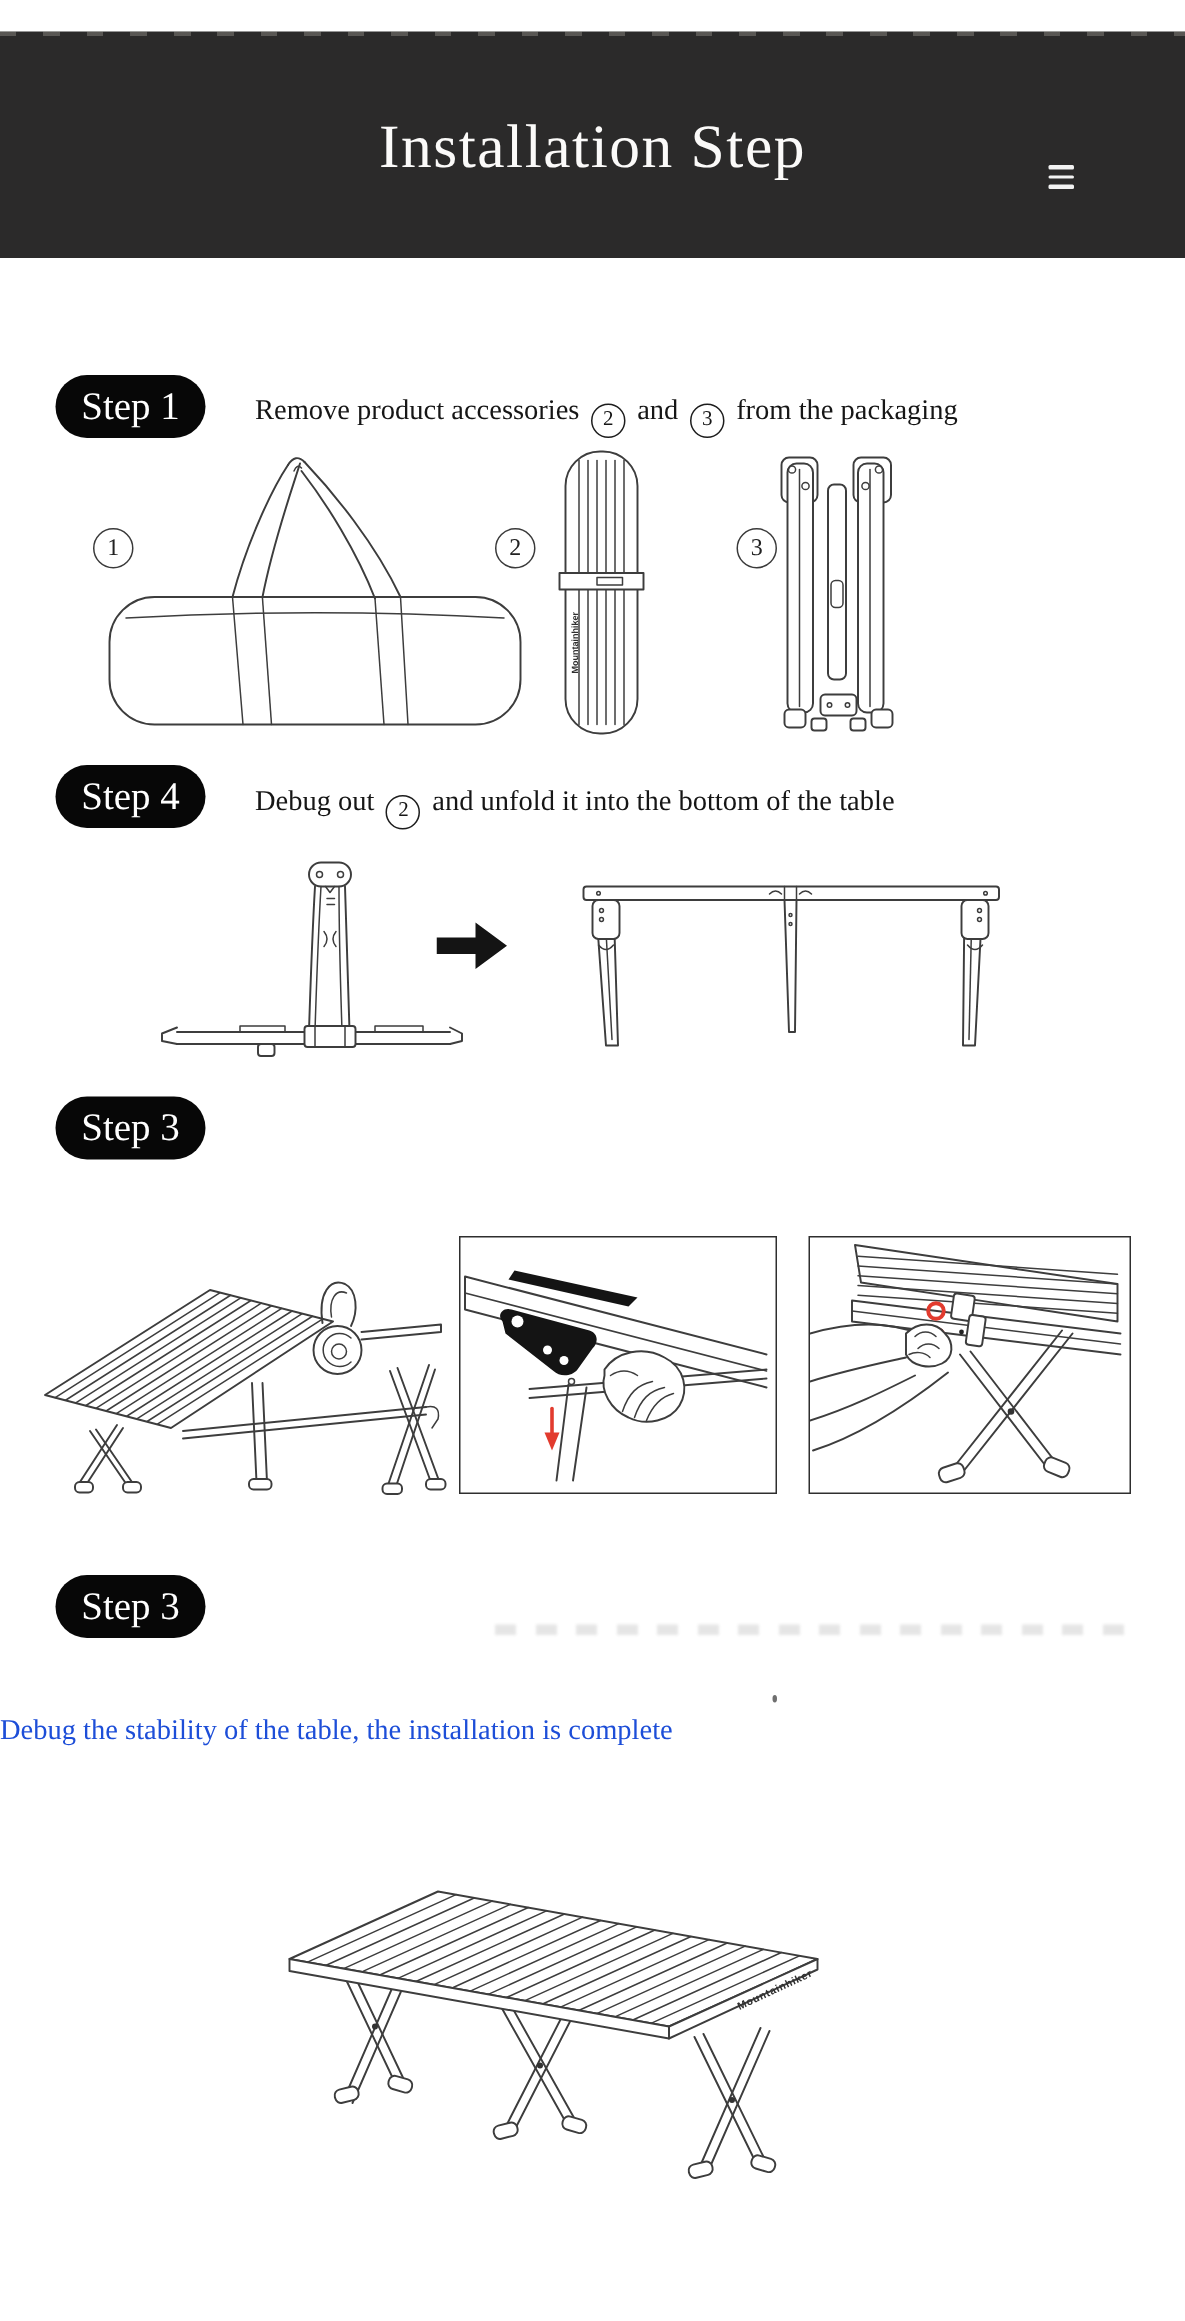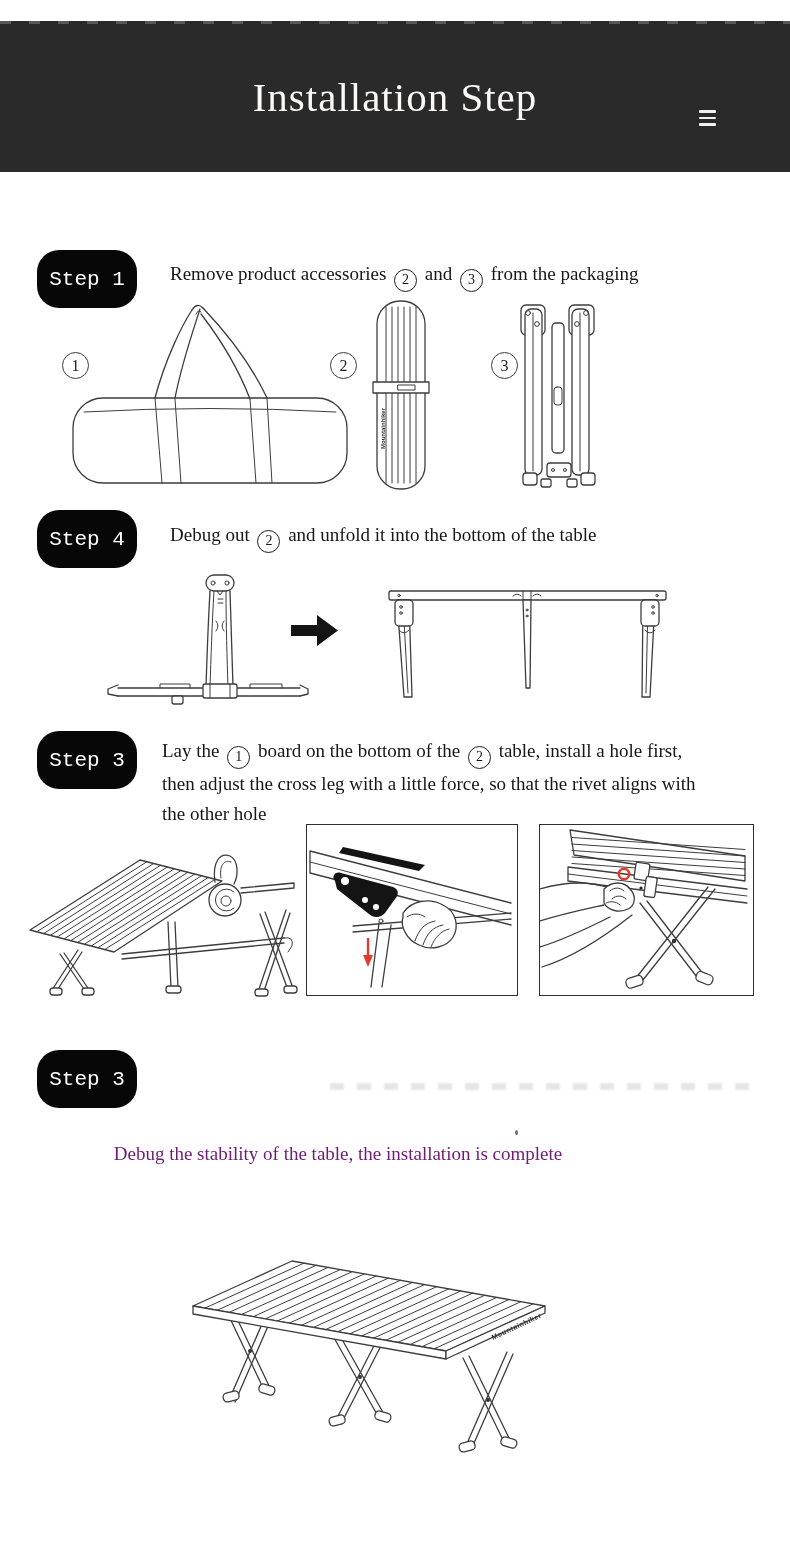--- a/index.html
+++ b/index.html
@@ -8,28 +8,28 @@
   
   .header{position:absolute;left:0;top:21px;width:790px;height:151px;background:#2b2a2a;}
   .header-title{position:absolute;left:0;top:0;width:790px;height:151px;display:flex;
         align-items:center;justify-content:center;font-size:41px;color:#fbfaf9;letter-spacing:1px;}
   .crop-artifact{position:absolute;left:0;top:0;width:790px;height:3px;opacity:.28;
         background:repeating-linear-gradient(90deg,#cfcabf 0 11px,transparent 11px 29px);}
   .menu-icon{position:absolute;right:74px;top:89px;width:17px;height:16px;display:flex;
         flex-direction:column;justify-content:space-between;}
   .menu-icon span{display:block;height:2.6px;background:#f2f2f2;border-radius:1px;}
   
-  .badge{position:absolute;left:37px;width:100px;height:58px;background:#070707;color:#fff;
-        border-radius:22px;display:flex;align-items:center;justify-content:center;font-size:21px;font-family:Liberation Mono, monospace;}
+  .badge{position:absolute;left:37px;width:100px;height:42px;background:#070707;color:#fff;
+        border-radius:22px;display:flex;align-items:center;justify-content:center;font-size:26px;}
   .b1{top:250px}.b2{top:510px}.b3{top:731px}.b4{top:1050px}
   .instr{position:absolute;font-size:19px;line-height:30px;color:#161616;font-family:Liberation Serif, serif;}
   .t1{left:170px;top:259px;}
   .t2{left:170px;top:520px;}
   .t3{left:162px;top:736px;width:548px;line-height:30.5px;}
-  .debug-text{position:absolute;left:0;top:1143px;width:676px;text-align:center;font-size:19px;color:#701a75;}
+  .debug-text{position:absolute;left:0;top:1143px;width:676px;text-align:left;font-size:19px;color:#1d4ed8;}
   .circ{display:inline-flex;align-items:center;justify-content:center;width:21px;height:21px;
         border:1.4px solid #1d1d1d;border-radius:50%;font-size:14px;line-height:1;margin:0 3px;
         vertical-align:-4px;}
   .figlabel{position:absolute;display:flex;align-items:center;justify-content:center;width:25px;
         height:25px;border:1.5px solid #3a3a3a;border-radius:50%;font-size:16px;color:#222;}
   .fl1{left:62px;top:352px}.fl2{left:330px;top:352px}.fl3{left:491px;top:352px}
   
   .fig{position:absolute;}
   .f-bag{left:70px;top:300px}.f-roll{left:372px;top:297px}.f-legs{left:511px;top:297px}
   .f-folded{left:100px;top:565px}.f-arrow{left:291px;top:612px}.f-unfolded{left:385px;top:585px}
@@ -179,27 +179,20 @@
     <rect class="wfill" x="256" y="15" width="18" height="26" rx="4"></rect>
     <circle class="ln thin" cx="268" cy="22" r="1.3"></circle>
     <circle class="ln thin" cx="268" cy="28" r="1.3"></circle>
     <path class="ln thin" d="M260 45 q5 6 10 0"></path>
     <polygon class="wfill" points="138,15 146,15 145,103 141,103"></polygon>
     <circle class="ln thin" cx="142" cy="25" r="1"></circle>
     <circle class="ln thin" cx="142" cy="31" r="1"></circle>
   </svg>
 
   <div class="badge b3">Step 3</div>
-  <div class="instr t3">
-    <span>Lay the</span>
-    <span class="circ">1</span>
-    <span>board on the bottom of the</span>
-    <span class="circ">2</span>
-    <span>table, install a hole first, then adjust the cross leg with a little force, so that the rivet aligns with the other hole</span>
-  </div>
 
   <svg class="fig f-img1" width="285" height="172" viewBox="0 0 285 172">
     <polygon class="wfill" points="8,104 118,34 200,55 92,126"></polygon>
     <g id="img1-slats" class="ln thin">
         <line x1="124.8" y1="35.8" x2="14.8" y2="105.8"></line>
         <line x1="131.7" y1="37.5" x2="21.7" y2="107.5"></line>
         <line x1="138.5" y1="39.3" x2="28.5" y2="109.3"></line>
         <line x1="145.3" y1="41.0" x2="35.3" y2="111.0"></line>
         <line x1="152.2" y1="42.8" x2="42.2" y2="112.8"></line>
         <line x1="159.0" y1="44.5" x2="49.0" y2="114.5"></line>

